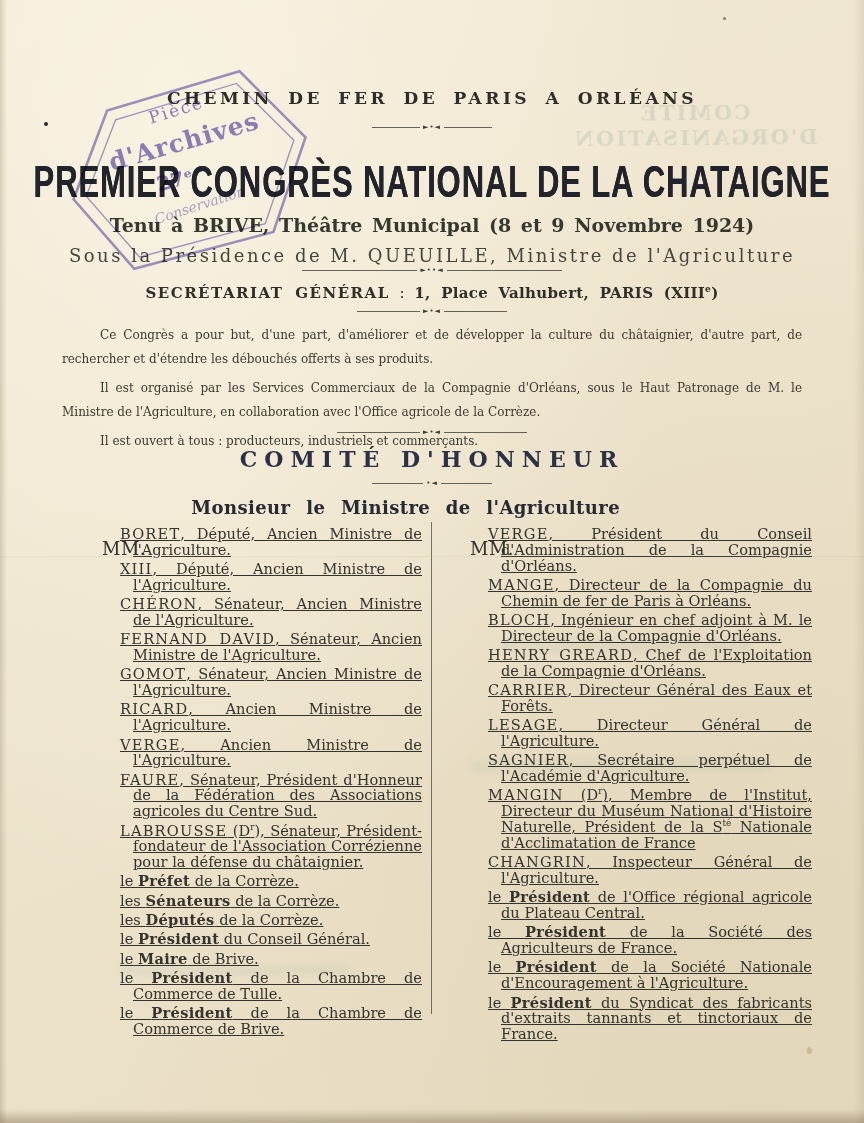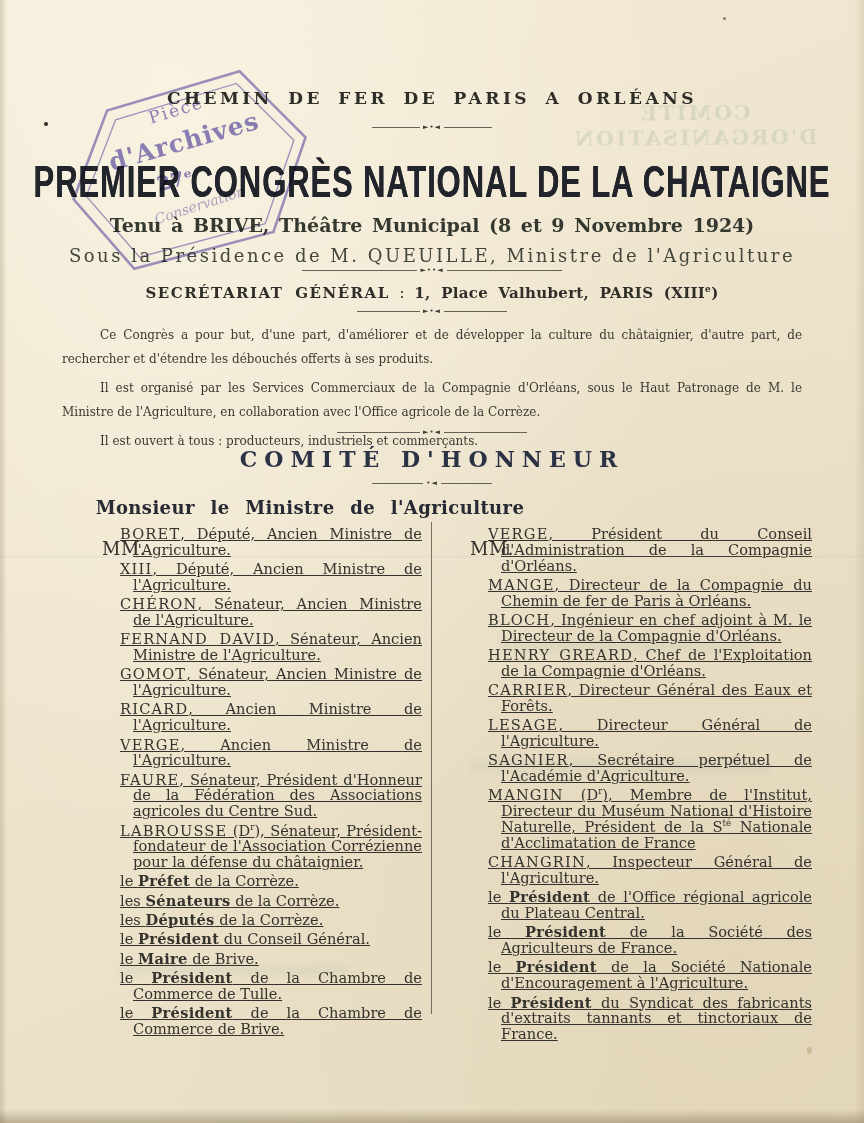--- a/index.html
+++ b/index.html
@@ -63,21 +63,21 @@
     font-size:18px;letter-spacing:2.5px;color:#44463c;}
   .secretariat{position:absolute;top:284px;left:0;width:100%;text-align:center;
     font-size:15px;color:#2f2e29;word-spacing:5px;}
   .secretariat .sc{letter-spacing:1.5px;text-align:center;}
 
   .intro{position:absolute;top:323px;left:62px;width:740px;font-size:12px;line-height:24px;color:#3a3931;}
   .intro p{margin:0 0 5px 0;text-indent:38px;text-align:justify;}
 
   .comite-title{position:absolute;top:446px;left:0;width:100%;text-align:center;
     font-weight:bold;font-size:22px;letter-spacing:7px;color:#2c3245;}
-  .monsieur{position:absolute;top:497px;left:0;width:620px;text-align:center;
+  .monsieur{position:absolute;top:497px;left:0;width:620px;text-align:right;
     font-weight:bold;font-size:18px;word-spacing:9px;letter-spacing:.4px;color:#272a33;}
 
   .columns{position:absolute;top:526px;left:0;width:864px;height:540px;}
   .vrule{position:absolute;left:431px;top:-4px;width:1px;height:492px;background:#55544a;opacity:.8;}
   .col{position:absolute;top:0;}
   .col-left{left:78px;width:344px;}
   .col-right{left:446px;width:366px;}
   .mm{position:absolute;left:0;top:12px;font-size:18px;letter-spacing:.5px;color:#33322c;margin-left:24px;}
   ul.entries{list-style:none;margin:0;padding:0 0 0 42px;text-decoration:underline;}
   ul.entries li{font-size:14.6px;line-height:15.8px;margin-bottom:3.5px;

